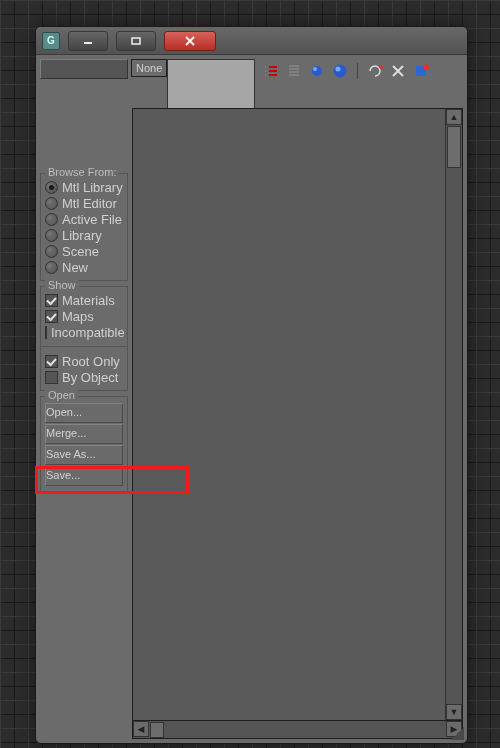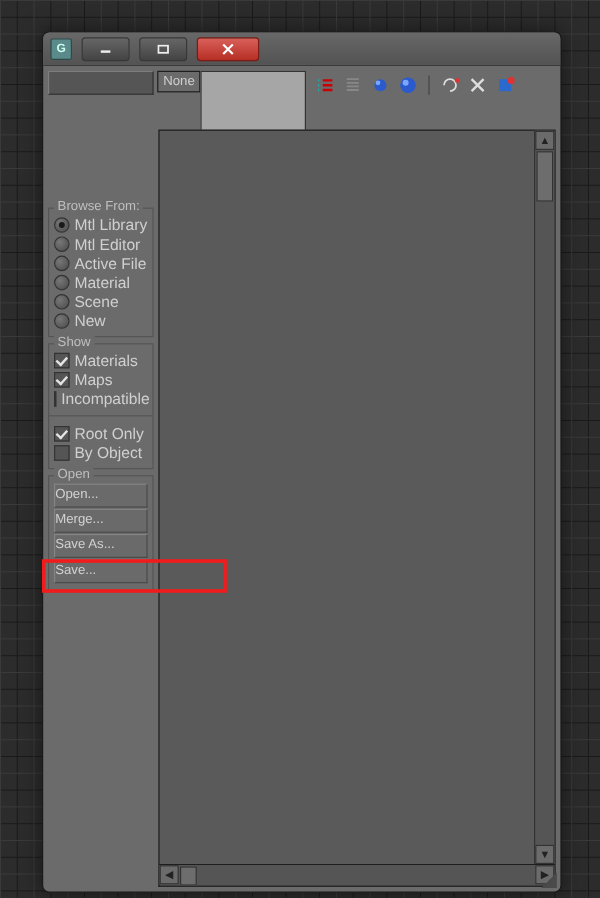--- a/index.html
+++ b/index.html
@@ -159,21 +159,21 @@
         <div class="rad">
             <span class="dot"></span>
             <span>Mtl Editor</span>
           </div>
         <div class="rad">
             <span class="dot"></span>
             <span>Active File</span>
           </div>
         <div class="rad">
             <span class="dot"></span>
-            <span>Material</span>
+            <span>Library</span>
           </div>
         <div class="rad">
             <span class="dot"></span>
             <span>Scene</span>
           </div>
         <div class="rad">
             <span class="dot"></span>
             <span>New</span>
           </div>
       </div>

